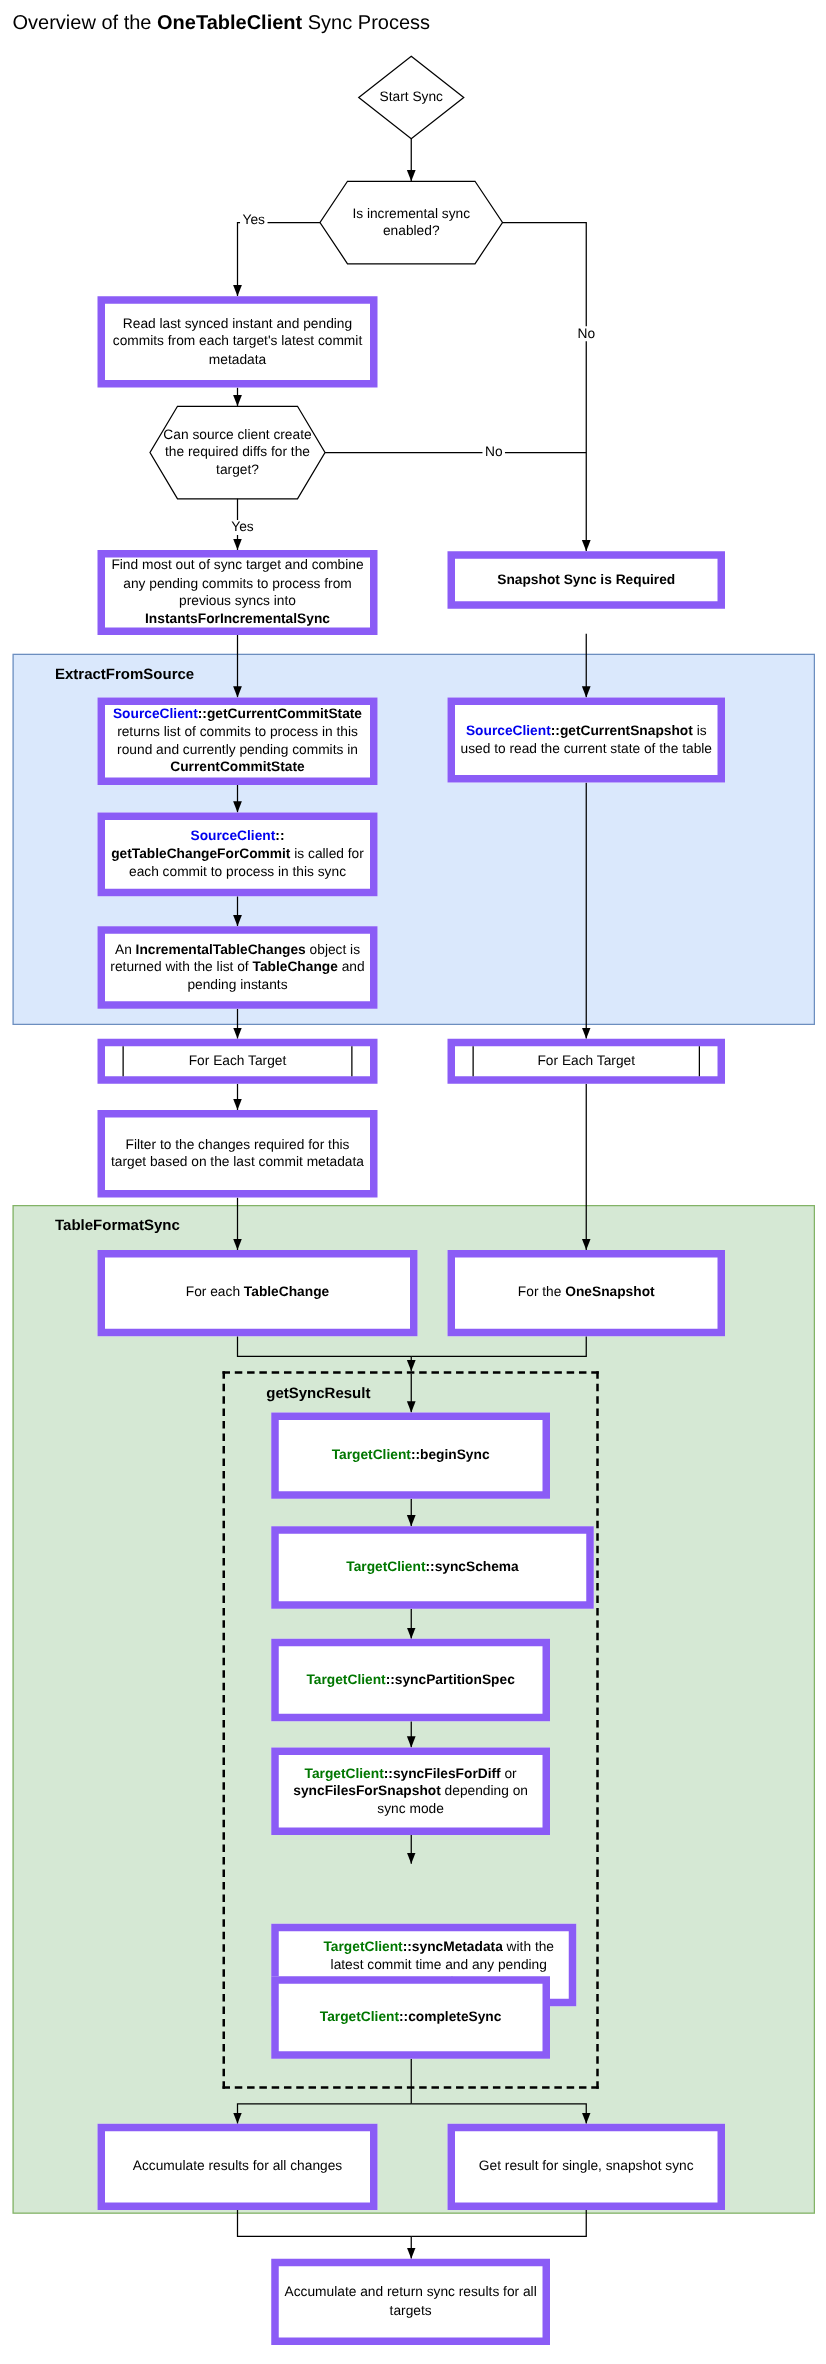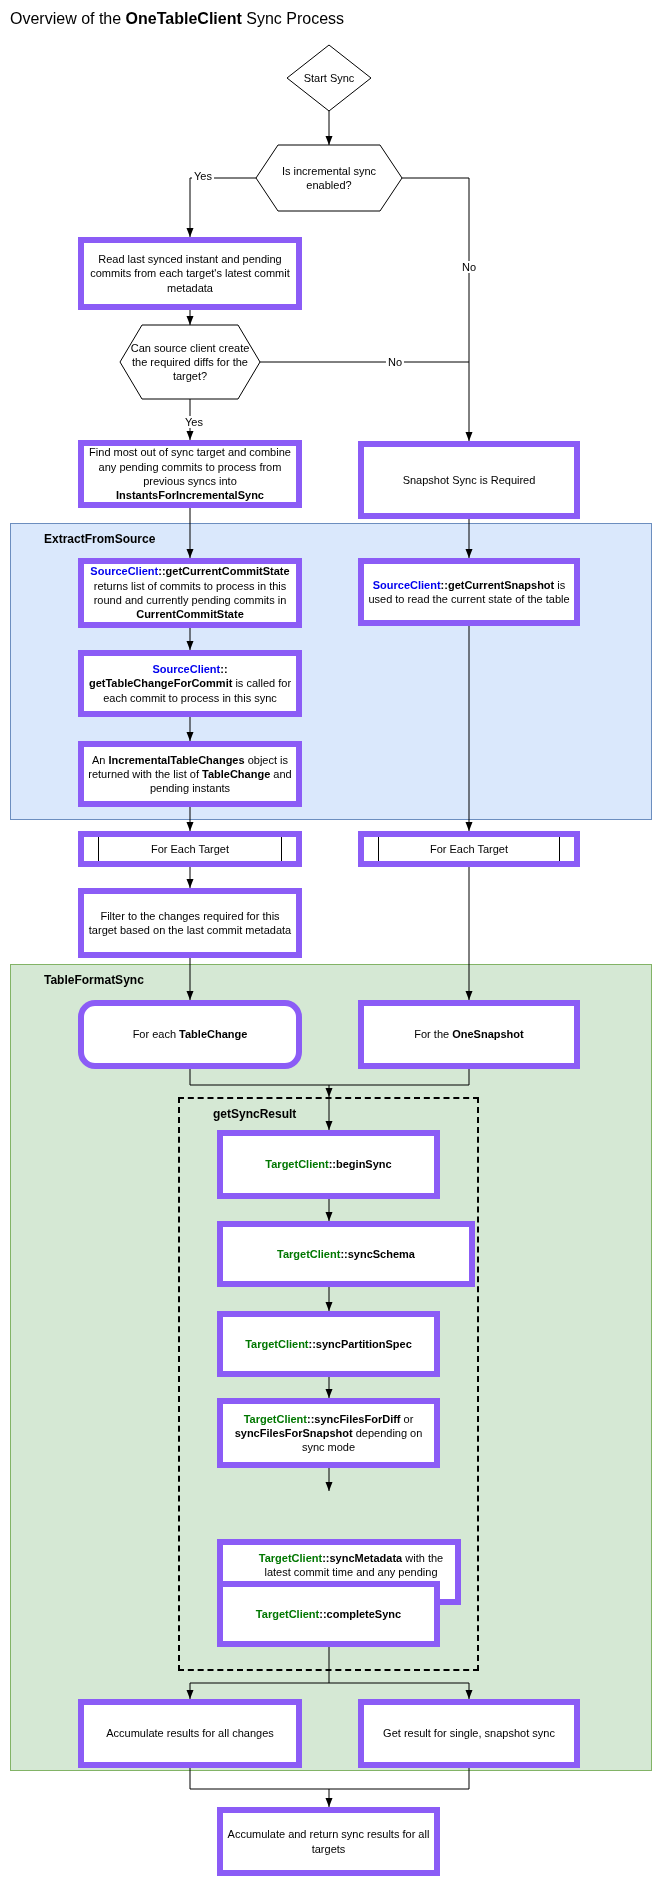--- a/index.html
+++ b/index.html
@@ -109,21 +109,21 @@
   </div>
 
   <div class="node rect" style="left:78px; top:237px; width:224px; height:73px;">
     <div class="txt"><span>Read last synced instant and pending commits from each target's latest commit metadata</span></div>
   </div>
 
   <div class="node rect" style="left:78px; top:440px; width:224px; height:68px;">
     <div class="txt"><span>Find most out of sync target and combine any pending commits to process from previous syncs into </span><span class="b">InstantsForIncrementalSync</span></div>
   </div>
 
-  <div class="node rect" style="left:358px; top:441px; width:222px; height:78px;">
+  <div class="node rect" style="left:358px; top:441px; width:222px; height:46px;font-weight:bold;">
     <div class="txt"><span>Snapshot Sync is Required</span></div>
   </div>
 
   <div class="node rect" style="left:78px; top:558px; width:224px; height:70px;">
     <div class="txt"><span class="b src">SourceClient</span><span class="b">::getCurrentCommitState</span><span> returns list of commits to process in this round and currently pending commits in </span><span class="b">CurrentCommitState</span></div>
   </div>
 
   <div class="node rect" style="left:78px; top:650px; width:224px; height:67px;">
     <div class="txt"><span class="b src">SourceClient</span><span class="b">:: </span><span class="b">getTableChangeForCommit</span><span> is called for each commit to process in this sync</span></div>
   </div>
@@ -141,21 +141,21 @@
   </div>
 
   <div class="node rect predef" style="left:358px; top:831px; width:222px; height:36px;">
     <div class="txt"><span>For Each Target</span></div>
   </div>
 
   <div class="node rect" style="left:78px; top:888px; width:224px; height:70px;">
     <div class="txt"><span>Filter to the changes required for this target based on the last commit metadata</span></div>
   </div>
 
-  <div class="node rect" style="left:78px; top:1000px; width:224px; height:69px;border-radius:17px;">
+  <div class="node rect" style="left:78px; top:1000px; width:256px; height:69px;">
     <div class="txt"><span>For each </span><span class="b">TableChange</span></div>
   </div>
 
   <div class="node rect" style="left:358px; top:1000px; width:222px; height:69px;">
     <div class="txt"><span>For the </span><span class="b">OneSnapshot</span></div>
   </div>
 
   <div class="node rect" style="left:217px; top:1130px; width:223px; height:69px;">
     <div class="txt"><span class="b tgt">TargetClient</span><span class="b">::beginSync</span></div>
   </div>

